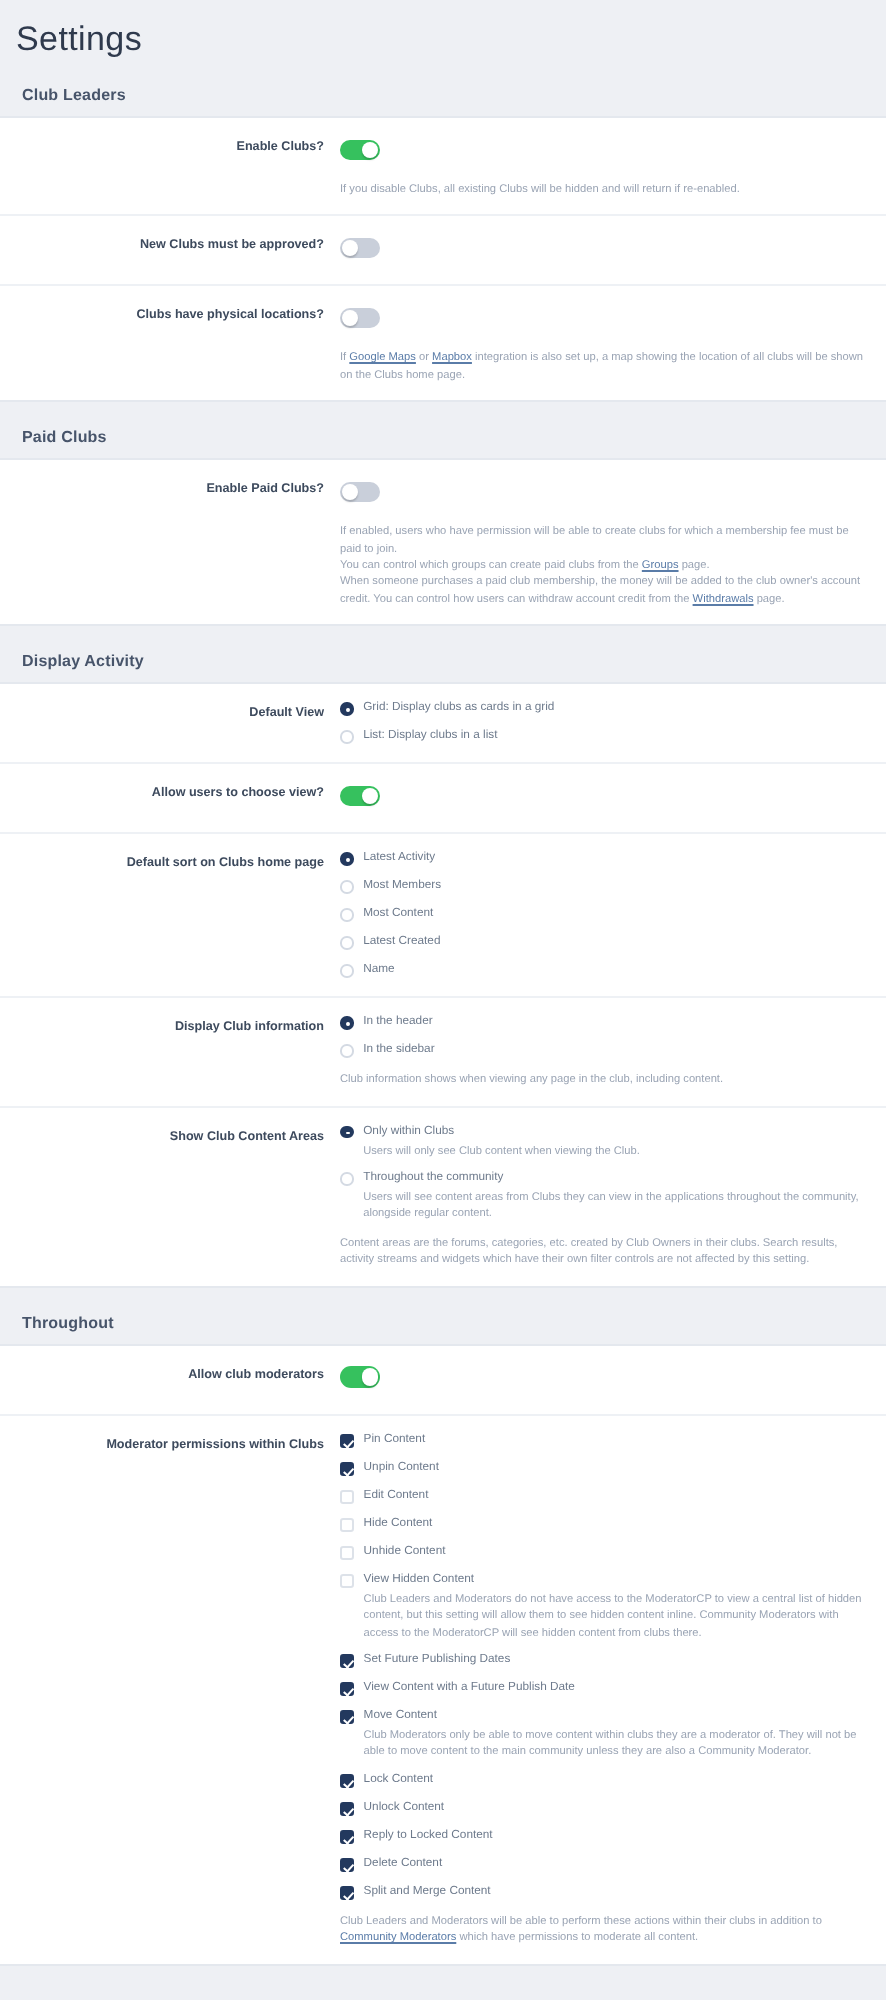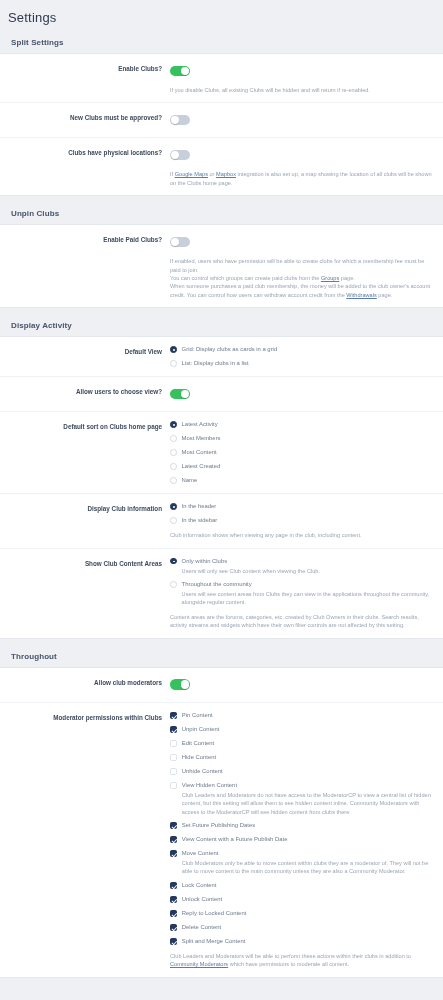--- a/index.html
+++ b/index.html
@@ -7,21 +7,21 @@
   body {
     width: 443px;
     min-height: 1000px;
     background: #eef0f4;
     font-family: "Liberation Sans", sans-serif;
     color: #3b4a5e;
     -webkit-font-smoothing: antialiased;
   }
 
   .page-title {
-    font-size: 13px;
+    font-size: 17px;
     font-weight: 400;
     color: #2f3a4d;
     padding: 10px 0 0 8px;
     letter-spacing: .2px;
   }
 
   .section-header {
     font-size: 8px;
     font-weight: 700;
     color: #47546a;
@@ -176,36 +176,36 @@
     transform: rotate(42deg);
   }
   .bottom-pad { height: 10px; }
 </style>
 </head>
 <body>
 
 <h1 class="page-title">Settings</h1>
 
 <div id="sections-root">
-    <div class="section-header">Split Settings</div>
+    <div class="section-header">Club Leaders</div>
     <div class="card">
       <div class="row">
         <div class="row-label">Enable Clubs?</div>
         <div class="row-control"><div class="toggle on" role="switch" aria-checked="true"><div class="knob"></div></div><div class="help">If you disable Clubs, all existing Clubs will be hidden and will return if re-enabled.</div></div>
       </div>
       <div class="row">
         <div class="row-label">New Clubs must be approved?</div>
         <div class="row-control"><div class="toggle" role="switch" aria-checked="false"><div class="knob"></div></div></div>
       </div>
       <div class="row">
         <div class="row-label">Clubs have physical locations?</div>
         <div class="row-control"><div class="toggle" role="switch" aria-checked="false"><div class="knob"></div></div><div class="help"><span>If </span><a href="#">Google Maps</a><span> or </span><a href="#">Mapbox</a><span> integration is also set up, a map showing the location of all clubs will be shown on the Clubs home page.</span></div></div>
       </div>
     </div>
-    <div class="section-header">Unpin Clubs</div>
+    <div class="section-header">Paid Clubs</div>
     <div class="card">
       <div class="row">
         <div class="row-label">Enable Paid Clubs?</div>
         <div class="row-control"><div class="toggle" role="switch" aria-checked="false"><div class="knob"></div></div><div class="help"><span>If enabled, users who have permission will be able to create clubs for which a membership fee must be paid to join.</span><br><span>You can control which groups can create paid clubs from the </span><a href="#">Groups</a><span> page.</span><br><span>When someone purchases a paid club membership, the money will be added to the club owner's account credit. You can control how users can withdraw account credit from the </span><a href="#">Withdrawals</a><span> page.</span></div></div>
       </div>
     </div>
     <div class="section-header">Display Activity</div>
     <div class="card">
       <div class="row">
         <div class="row-label">Default View</div>

